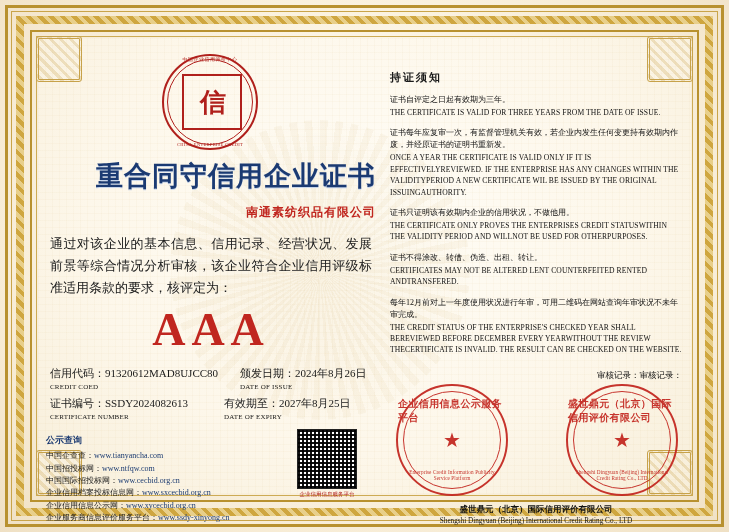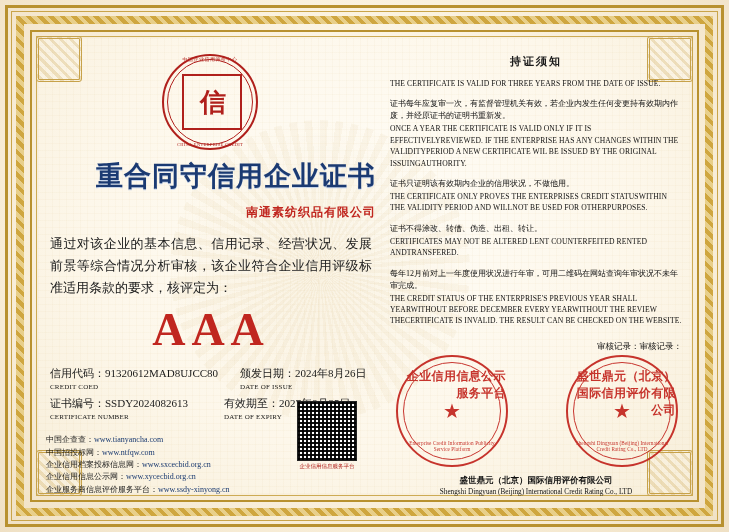--- a/index.html
+++ b/index.html
@@ -118,37 +118,37 @@
     background-color:#fff;
     background-image:
       repeating-linear-gradient(0deg,#111 0 2px, #fff 2px 4px),
       repeating-linear-gradient(90deg,#111 0 2px, #fff 2px 4px);
     background-blend-mode:multiply;
     border:1px solid #222;
   }
   .qr-cap{font-size:5.5px;color:#b0201c;line-height:1.3;margin-top:2px;}
 
   
-  .notes-title{text-align:center;font-size:11px;font-weight:bold;color:#1a1a1a;letter-spacing:2px;}
+  .notes-title{text-align:left;font-size:11px;font-weight:bold;color:#1a1a1a;letter-spacing:2px;margin-top:16px;}
   .notes-title .en{display:block;font-size:8px;font-weight:normal;letter-spacing:1px;margin-top:1px;}
   .note{margin-top:9px;font-size:7.6px;line-height:1.5;color:#111;}
   .note .cn{display:block;font-size:8px;margin-bottom:1px;}
   .note .en{display:block;letter-spacing:.1px;}
 
   .sign-row{margin-top:14px;display:flex;justify-content:flex-end;font-size:8.5px;color:#111;}
   .seals{position:relative;height:118px;margin-top:2px;}
   .seal{
     position:absolute;width:108px;height:108px;border-radius:50%;
     border:2.5px solid #c2241d;color:#c2241d;
     opacity:.92;
   }
   .seal .ring2{position:absolute;inset:5px;border-radius:50%;border:1px solid #c2241d;}
   .seal .top{
-    position:absolute;left:0;top:11px;width:100%;text-align:right;
-    font-size:12px;font-weight:bold;letter-spacing:.4px;
+    position:absolute;left:0;top:11px;width:100%;text-align:left;
+    font-size:10px;font-weight:bold;letter-spacing:.4px;
   }
   .seal .bot{
     position:absolute;left:0;bottom:12px;width:100%;text-align:center;
     font-size:5.2px;letter-spacing:.1px;line-height:1.25;padding:0 7px;box-sizing:border-box;
   }
   .seal .star{
     position:absolute;left:50%;top:50%;transform:translate(-50%,-50%);
     font-size:20px;line-height:1;
   }
   .seal-a{left:6px;top:0;}
@@ -204,25 +204,29 @@
           <div class="cn">证书编号：SSDY2024082613</div>
           <div class="en">CERTIFICATE NUMBER</div>
         </div>
         <div class="fld f-exp">
           <div class="cn">有效期至：2027年8月25日</div>
           <div class="en">DATE OF EXPIRY</div>
         </div>
       </div>
 
       <div class="pub">
+        <div class="hd">公示查询</div>
         <div class="row">
           <span class="lbl">中国企查查：</span><span class="url">www.tianyancha.com</span>
         </div>
         <div class="row">
           <span class="lbl">中国招投标网：</span><span class="url">www.ntfqw.com</span>
+        </div>
+        <div class="row">
+          <span class="lbl">中国国际招投标网：</span><span class="url">www.cecbid.org.cn</span>
         </div>
         <div class="row">
           <span class="lbl">企业信用档案投标信息网：</span><span class="url">www.sxcecbid.org.cn</span>
         </div>
         <div class="row">
           <span class="lbl">企业信用信息公示网：</span><span class="url">www.xycecbid.org.cn</span>
         </div>
         <div class="row">
           <span class="lbl">企业服务商信息评价服务平台：</span><span class="url">www.ssdy-xinyong.cn</span>
         </div>
@@ -233,37 +237,38 @@
         <div class="qr-cap">企业信用信息服务平台</div>
       </div>
     </div>
 
     <div class="right">
       <div class="notes-title">
         <span>持证须知</span>
       </div>
 
       <div class="note">
+        <span class="cn">证书自评定之日起有效期为三年。</span>
         <span class="en">THE CERTIFICATE IS VALID FOR THREE YEARS FROM THE DATE OF ISSUE.</span>
       </div>
       <div class="note">
         <span class="cn">证书每年应复审一次，有监督管理机关有效，若企业内发生任何变更持有效期内作废，并经原证书的证明书重新发。</span>
         <span class="en">ONCE A YEAR THE CERTIFICATE IS VALID ONLY IF IT IS EFFECTIVELYREVIEWED. IF THE ENTERPRISE HAS ANY CHANGES WITHIN THE VALIDITYPERIOD A NEW CERTIFICATE WIL BE ISSUED BY THE ORIGINAL ISSUINGAUTHORITY.</span>
       </div>
       <div class="note">
         <span class="cn">证书只证明该有效期内企业的信用状况，不做他用。</span>
         <span class="en">THE CERTIFICATE ONLY PROVES THE ENTERPRISES CREDIT STATUSWITHIN THE VALIDITY PERIOD AND WILLNOT BE USED FOR OTHERPURPOSES.</span>
       </div>
       <div class="note">
         <span class="cn">证书不得涂改、转借、伪造、出租、转让。</span>
         <span class="en">CERTIFICATES MAY NOT BE ALTERED LENT COUNTERFEITED RENTED ANDTRANSFERED.</span>
       </div>
       <div class="note">
         <span class="cn">每年12月前对上一年度使用状况进行年审，可用二维码在网站查询年审状况不未年审完成。</span>
-        <span class="en">THE CREDIT STATUS OF THE ENTERPRISE'S PREVIOUS YEAR SHALL YEARWITHOUT BEFORE DECEMBER EVERY YEARWITHOUT THE REVIEW THECERTIFICATE IS INVALID. THE RESULT CAN BE CHECKED ON THE WEBSITE.</span>
+        <span class="en">THE CREDIT STATUS OF THE ENTERPRISE'S CHECKED YEAR SHALL BEREVIEWED BEFORE DECEMBER EVERY YEARWITHOUT THE REVIEW THECERTIFICATE IS INVALID. THE RESULT CAN BE CHECKED ON THE WEBSITE.</span>
       </div>
 
       <div class="sign-row">
         <div>审核记录：</div>
         <div>审核记录：</div>
       </div>
 
       <div class="seals">
         <div class="seal seal-a">
           <div class="ring2"></div>

